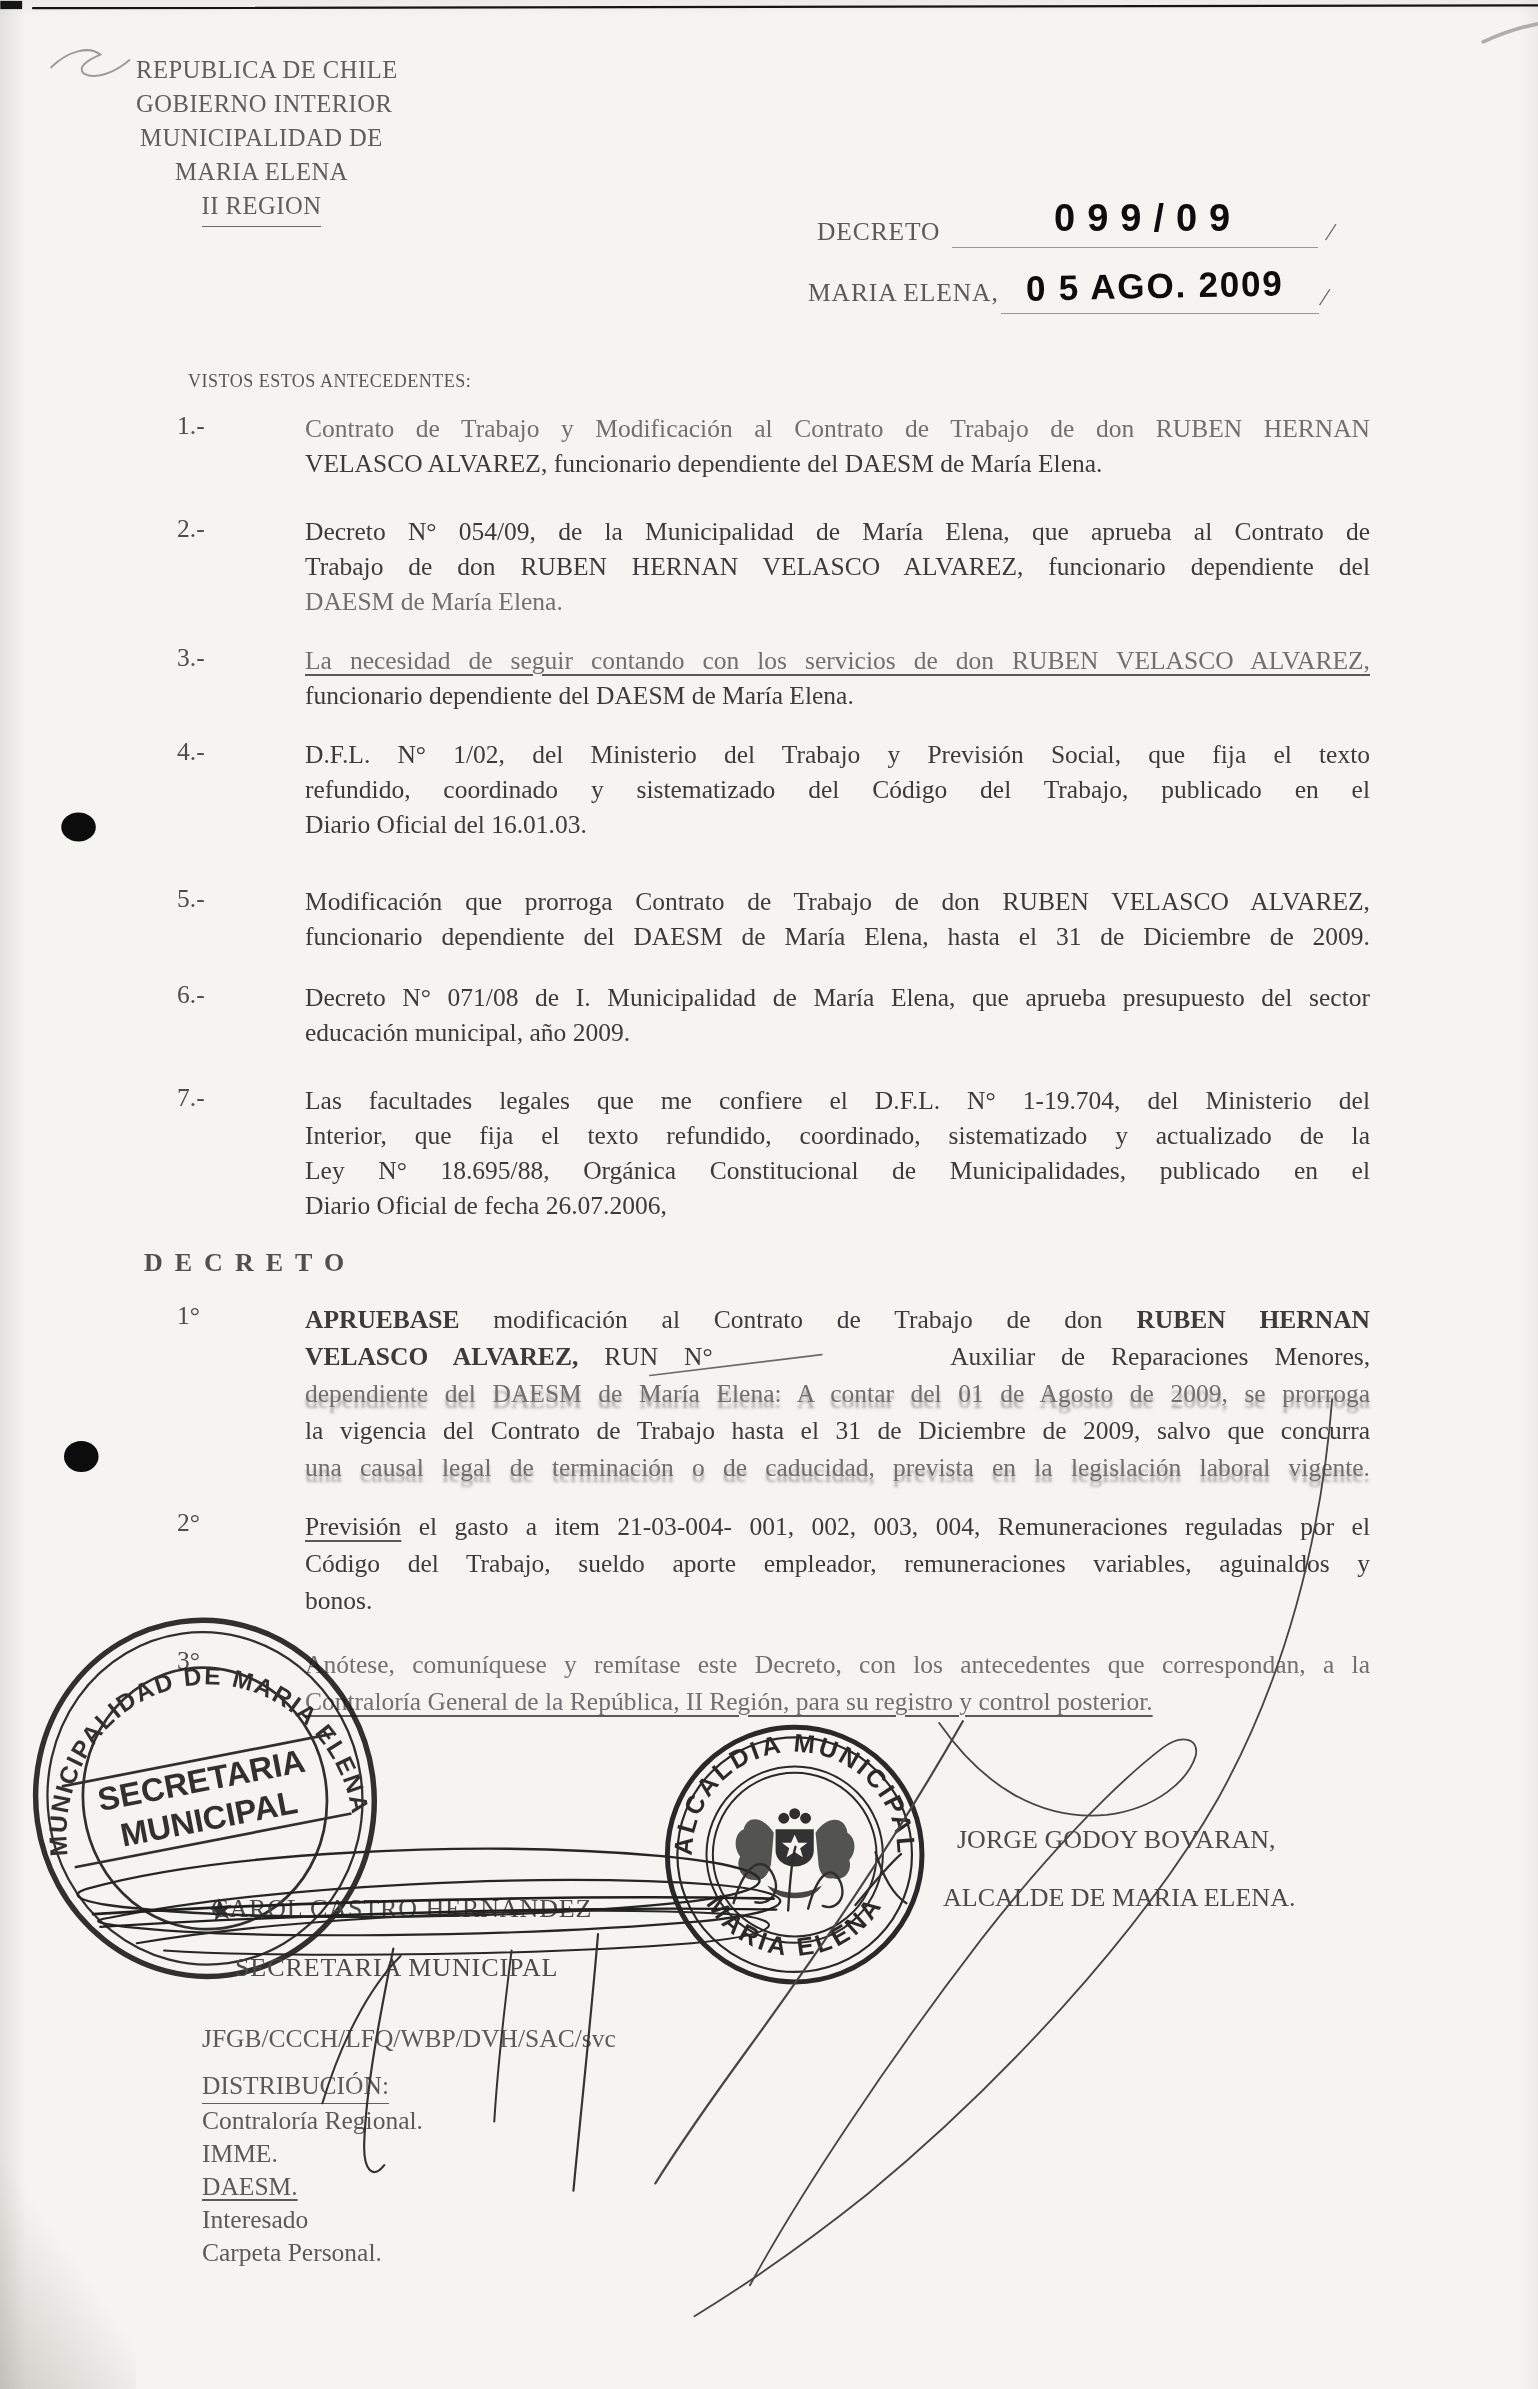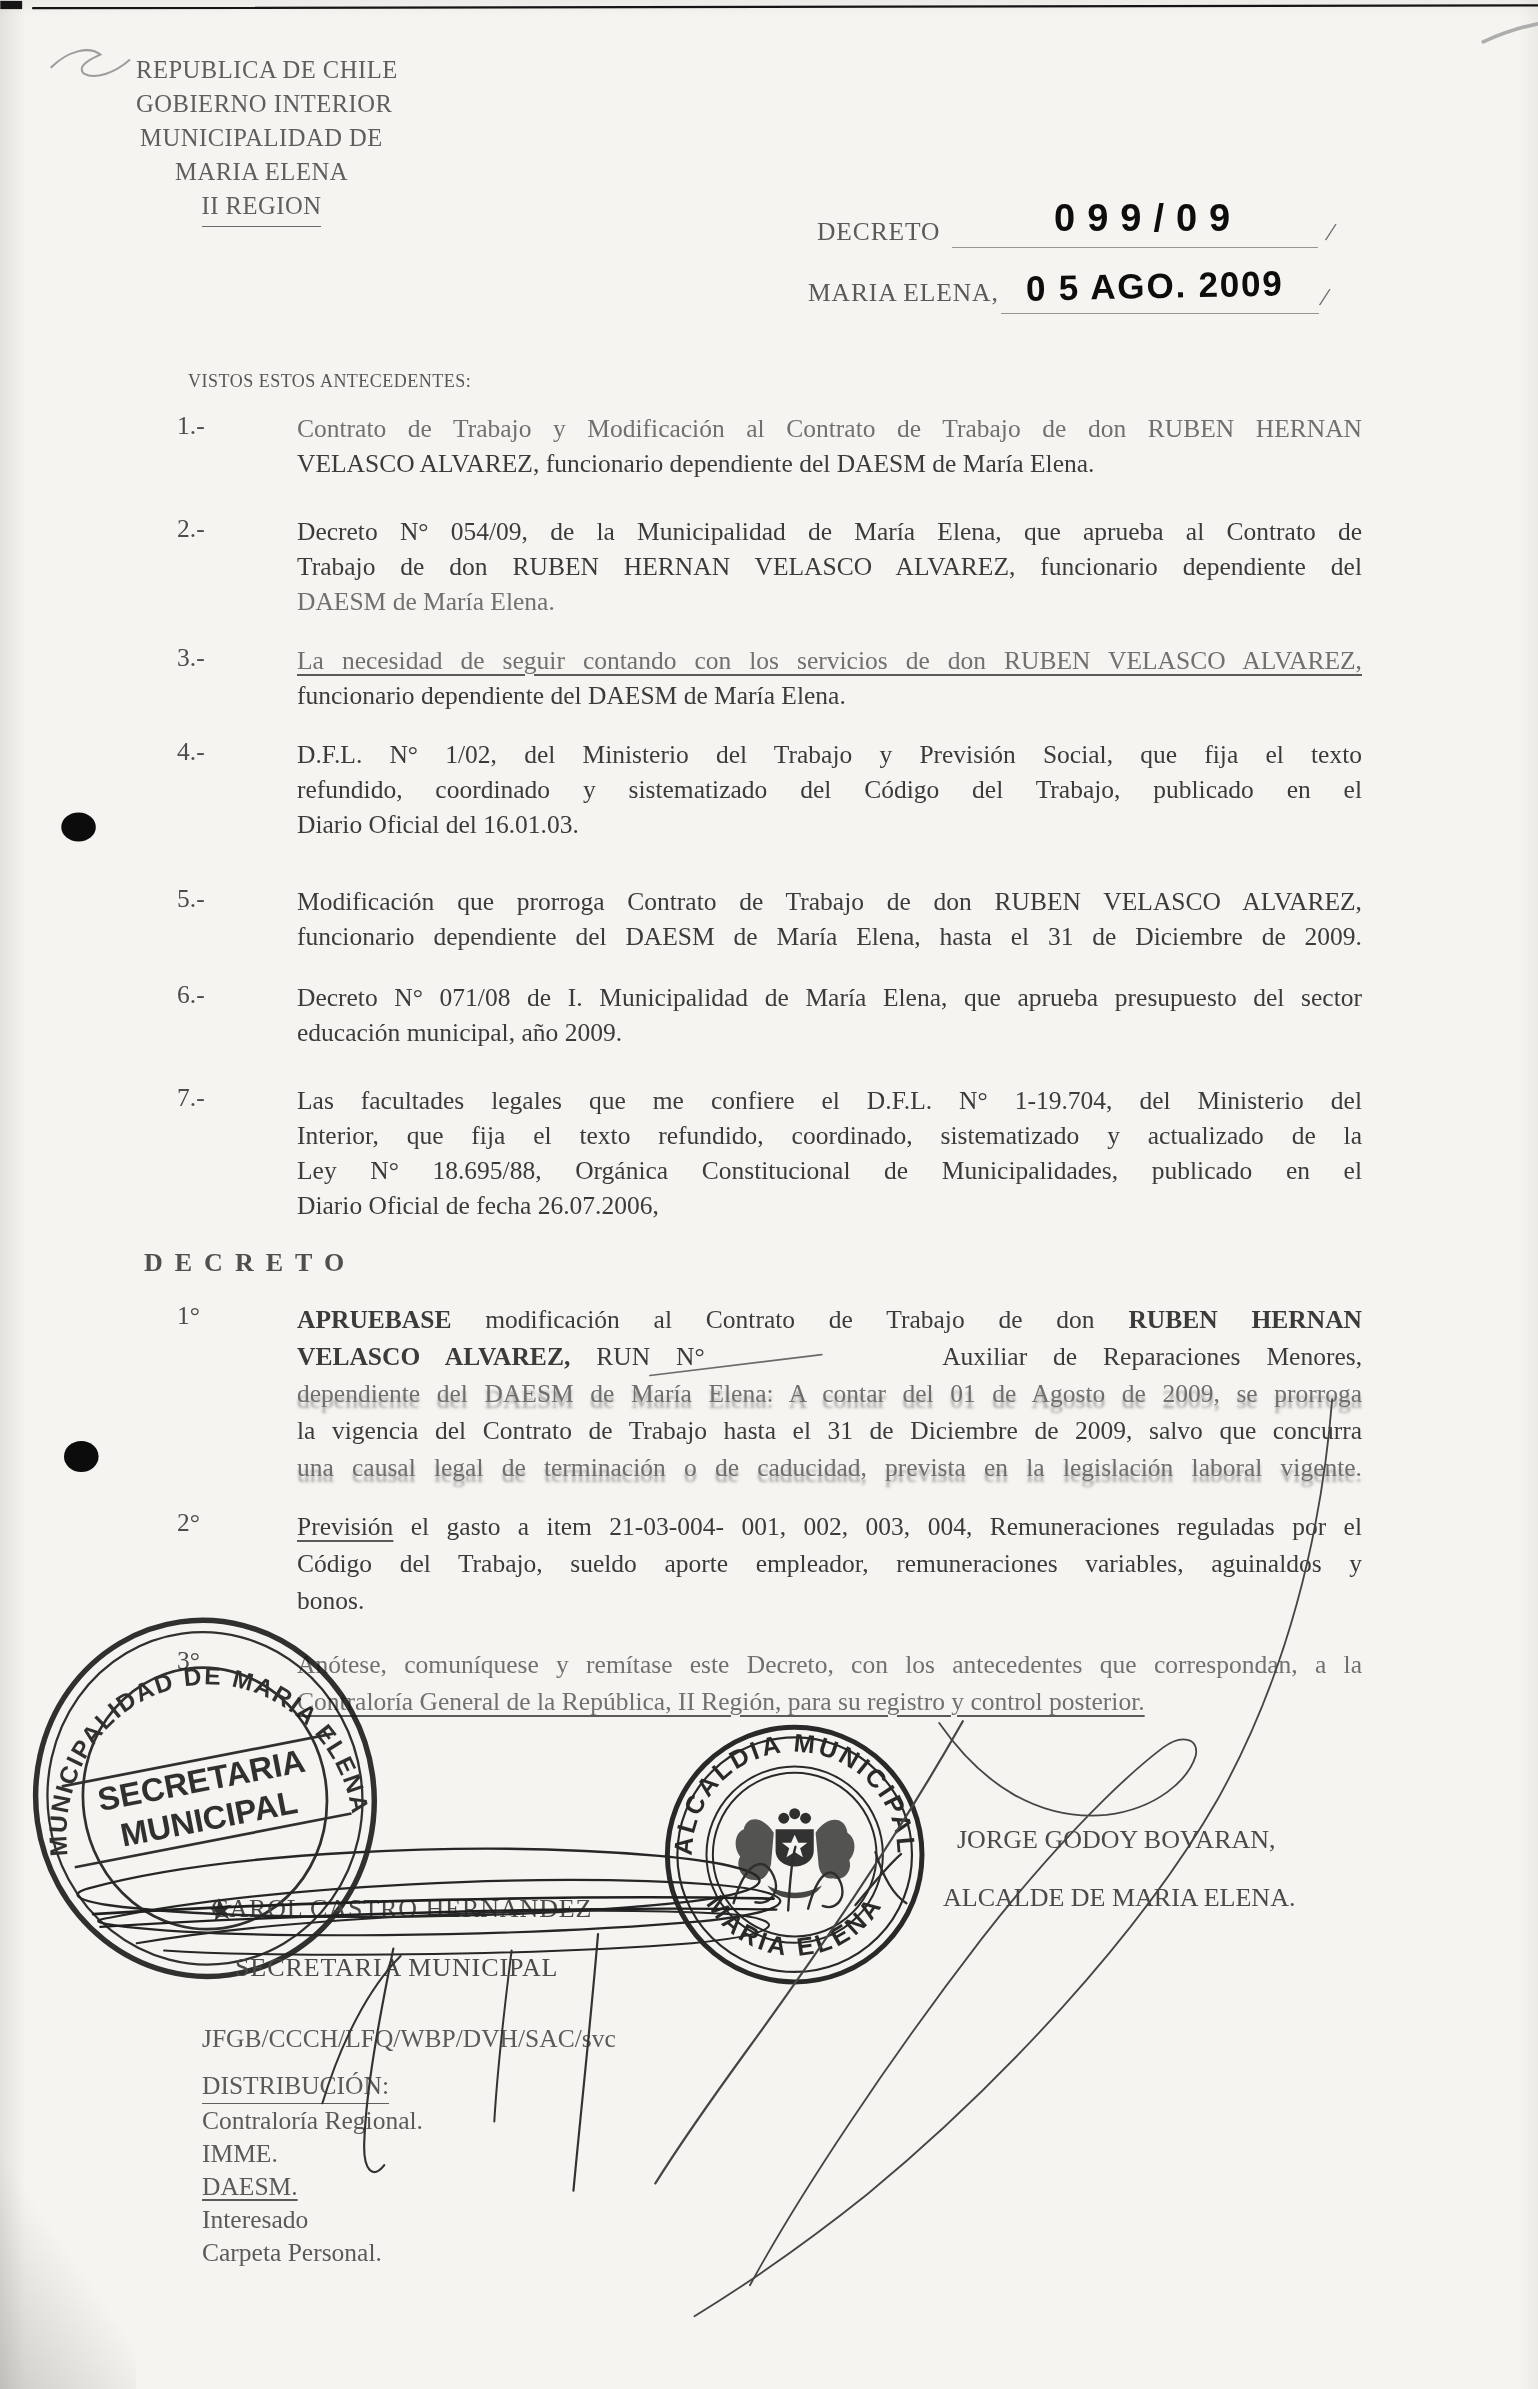--- a/index.html
+++ b/index.html
@@ -42,21 +42,21 @@
   .ibody{margin-left:120px;font-size:25.5px;line-height:35px;}
   #resoluciones .ibody{line-height:37px;}
   #antecedentes .item:nth-child(1){margin-bottom:33px;}
   #antecedentes .item:nth-child(2){margin-bottom:24px;}
   #antecedentes .item:nth-child(3){margin-bottom:24px;}
   #antecedentes .item:nth-child(4){margin-bottom:42px;}
   #antecedentes .item:nth-child(5){margin-bottom:25.5px;}
   #antecedentes .item:nth-child(6){margin-bottom:33px;}
   #resoluciones .item:nth-child(1){margin-bottom:22px;}
   #resoluciones .item:nth-child(2){margin-bottom:27px;}
-  .ln{width:100%;}
+  .ln{width:100%;margin-left:8px;}
   .ln.just{text-align:justify;text-align-last:justify;}
   .b{font-weight:bold;}
   .ul{text-decoration:underline;text-underline-offset:4.5px;text-decoration-thickness:1.8px;text-decoration-color:#5a5a5a;}
   .faded{color:#707070;}
   .ghost{color:#6e6e6e;text-shadow:0 6.4px 2.7px rgba(90,90,90,0.55);}
   .redact{display:inline-block;width:187px;height:27px;vertical-align:-5.5px;}
   .decreto-heading{left:144px;top:1248px;font-size:26px;font-weight:bold;color:#4f4f4f;letter-spacing:12px;}
   
   .sig-name{font-size:26px;color:#4a4a4a;white-space:nowrap;}
   .sig-title{font-size:26px;color:#4a4a4a;white-space:nowrap;margin-top:20px;}

